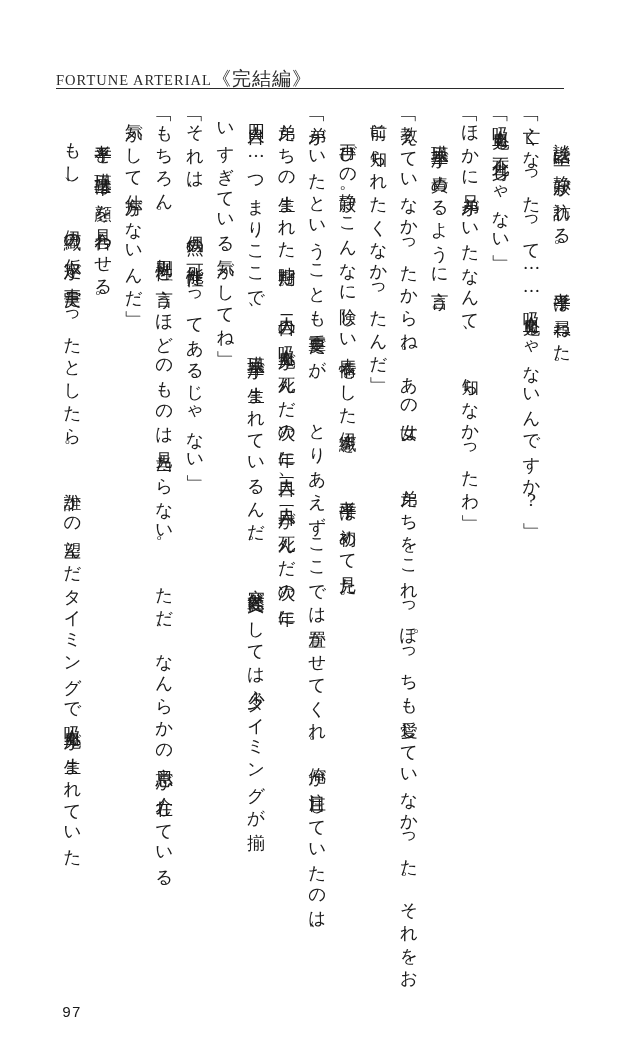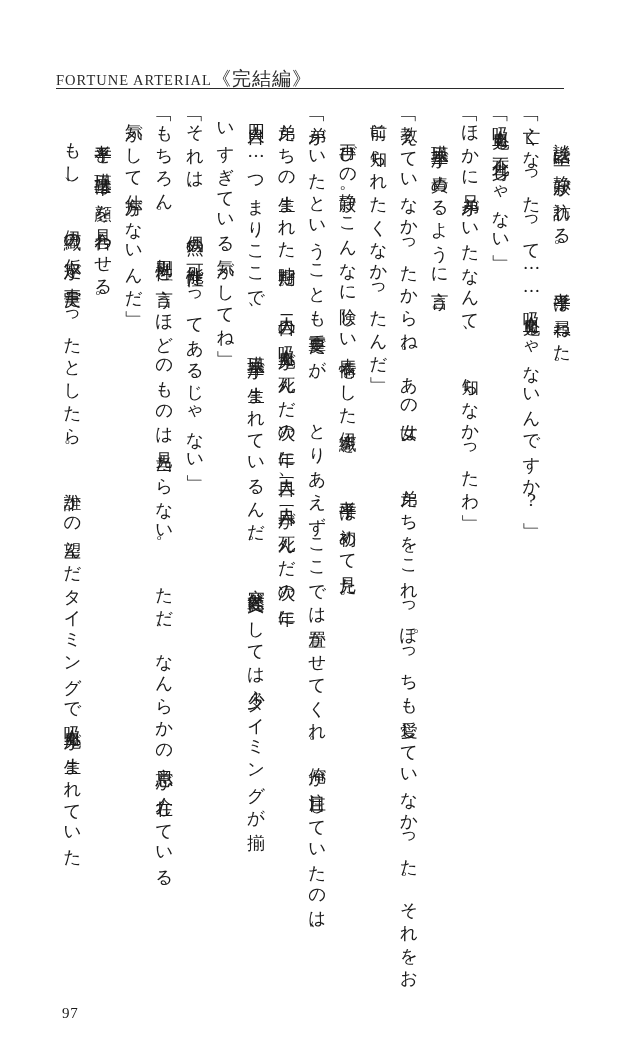--- a/index.html
+++ b/index.html
@@ -82,21 +82,21 @@
   .vline.indent-1 { padding-top: 20px; }
 
   
   .folio {
     position: absolute;
     left: 62px;
     bottom: 28px;
     font-size: 15px;
     letter-spacing: 0.05em;
     color: #1a1a1a;
-    font-family: Liberation Serif, serif;
+    font-family: Liberation Mono, monospace;
   }
 </style>
 </head>
 <body>
 
 <div class="page">
 
   <div class="running-head">
     <span class="rh-title">FORTUNE ARTERIAL</span><span class="rh-sub">《完結編》</span>
   </div>

